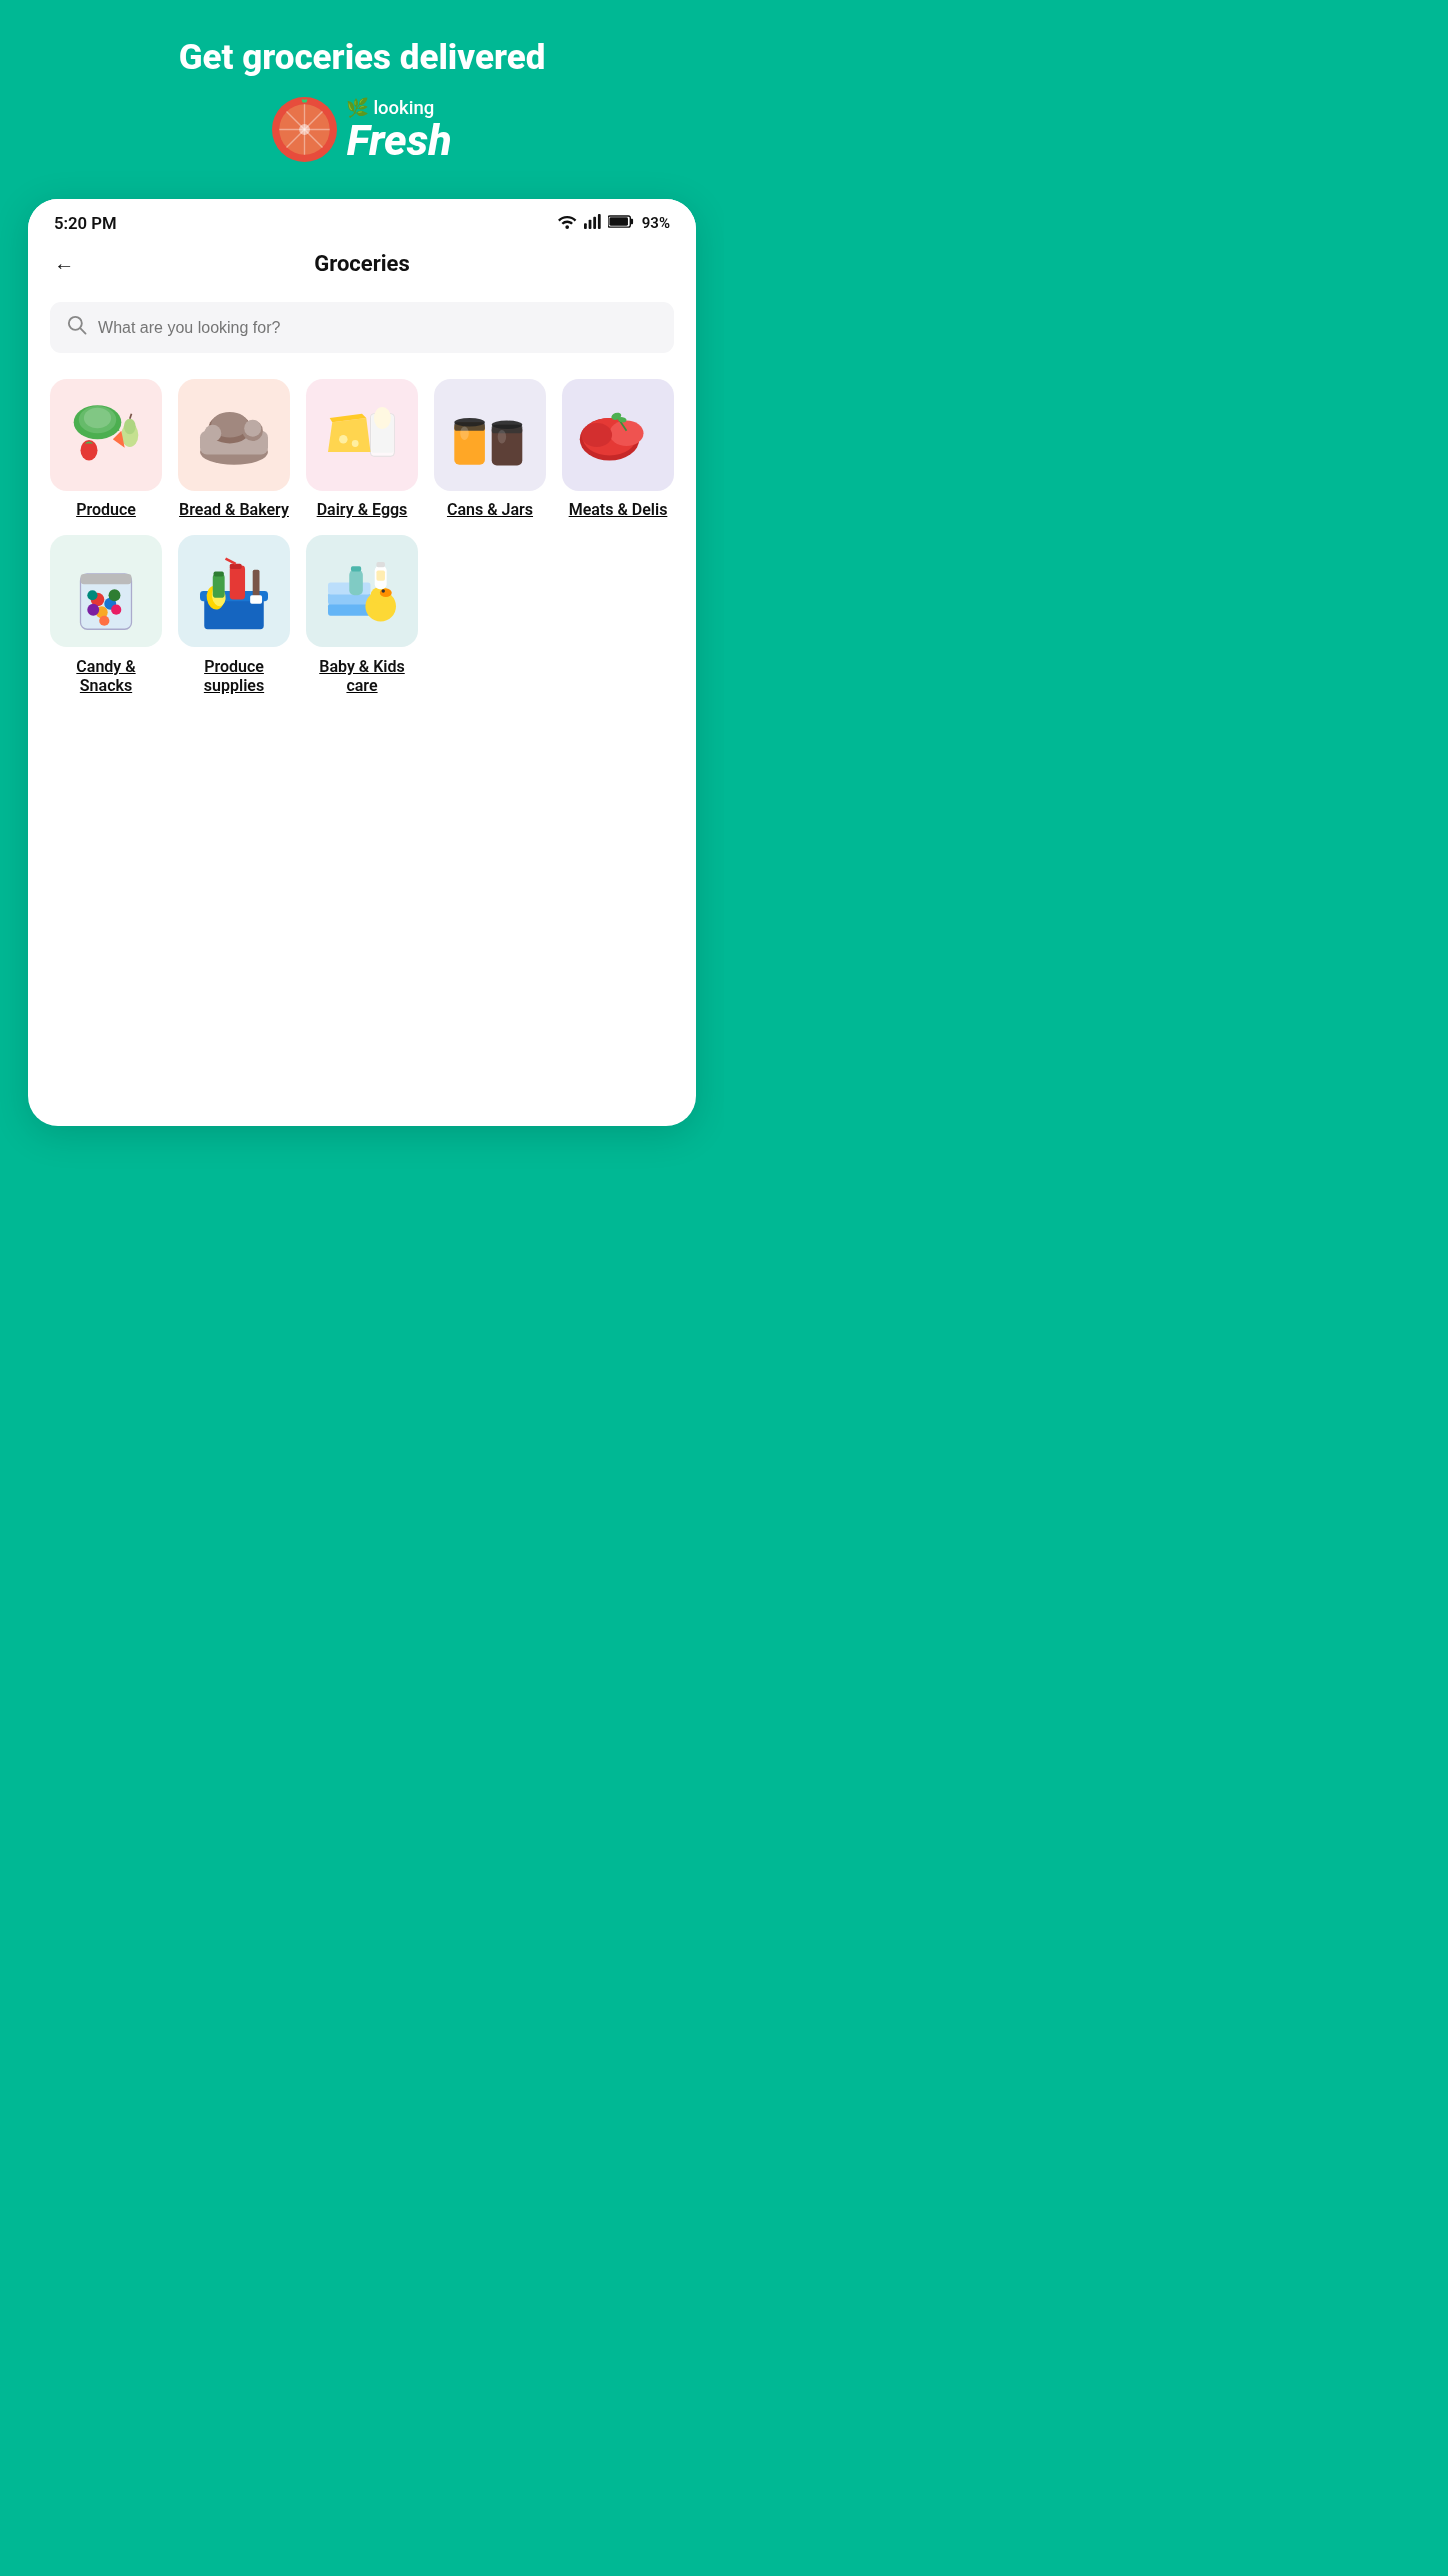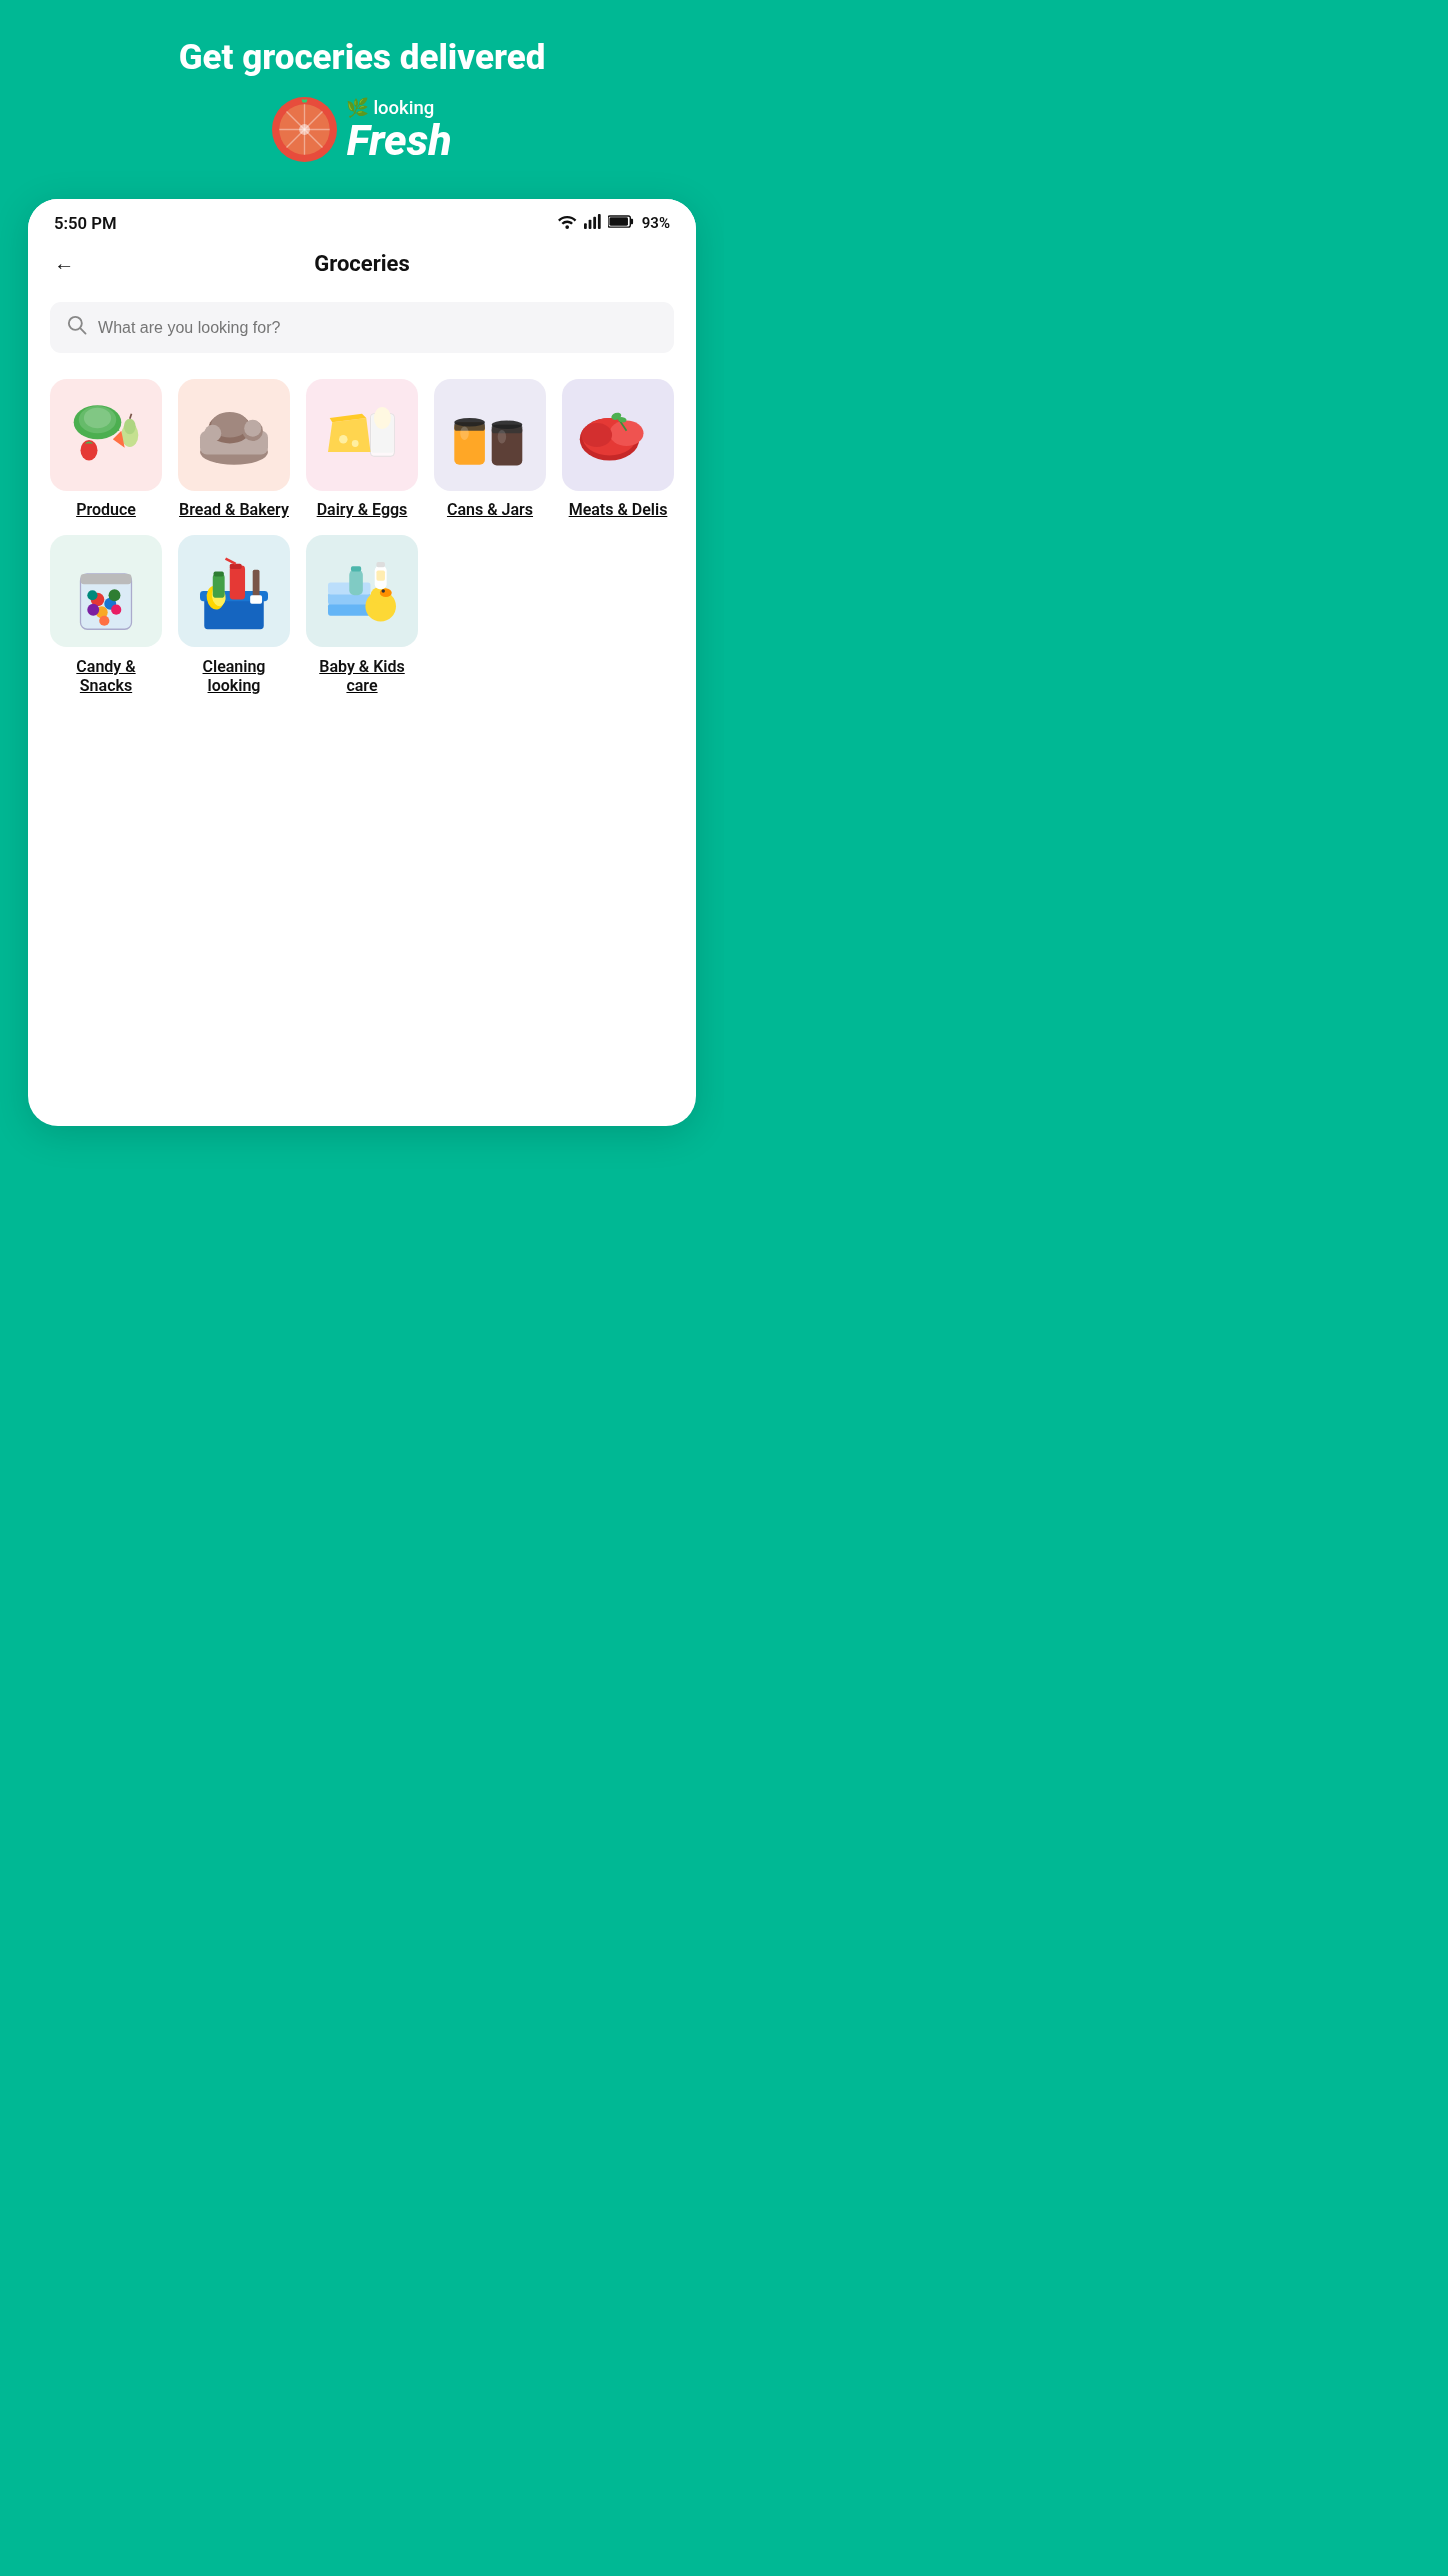--- a/index.html
+++ b/index.html
@@ -217,21 +217,21 @@
       <span>🌿</span>
       <span>looking</span>
     </span>
     <span class="logo-fresh">Fresh</span>
   </div>
 </div>
 
 <div class="phone-frame">
 
   <div class="status-bar">
-    <span class="status-time">5:50 PM</span>
+    <span class="status-time">5:20 PM</span>
     <div class="status-icons">
       <span>
         <svg width="20.4" height="15" viewBox="0 0 22 16">
             <path d="M11 12a2 2 0 110 4 2 2 0 010-4zm0-5c2.4 0 4.6 1 6.2 2.5l-1.8 1.8A6.5 6.5 0 0011 9.5a6.5 6.5 0 00-4.4 1.8L4.8 9.5A9 9 0 0111 7zm0-5c3.9 0 7.4 1.6 9.9 4.2L19.1 8A10.5 10.5 0 0011 4.5 10.5 10.5 0 002.9 8L1.1 6.2C3.6 3.6 7.1 2 11 2z" fill="#111"></path>
           </svg>
       </span>
       <span>
         <svg width="16.7" height="15" viewBox="0 0 18 16">
             <rect x="0" y="10" width="3" height="6" fill="#111" rx="1"></rect>
             <rect x="5" y="6" width="3" height="10" fill="#111" rx="1"></rect>
@@ -388,21 +388,21 @@
     <ellipse cx="38" cy="68" rx="10" ry="14" fill="#ffd600" transform="rotate(-10 38 68)"></ellipse>
     <ellipse cx="42" cy="66" rx="8" ry="12" fill="#ffee58" transform="rotate(-10 42 66)"></ellipse>
 
     <rect x="82" y="35" width="8" height="35" rx="2" fill="#795548"></rect>
     <rect x="79" y="65" width="14" height="10" rx="2" fill="#fff"></rect>
 
     <rect x="35" y="40" width="14" height="28" rx="4" fill="#43a047"></rect>
     <rect x="36" y="37" width="12" height="6" rx="2" fill="#2e7d32"></rect>
   </svg>
         </div>
-        <span class="category-label">Cleaning looking</span>
+        <span class="category-label">Produce supplies</span>
       </div>
       <div class="category-item">
         <div class="category-img-box skyblue">
           <svg viewBox="0 0 120 120" xmlns="http://www.w3.org/2000/svg" width="102" height="102">
 
     <rect x="20" y="75" width="50" height="14" rx="3" fill="#64b5f6"></rect>
     <rect x="20" y="62" width="50" height="14" rx="3" fill="#90caf9"></rect>
     <rect x="20" y="50" width="50" height="14" rx="3" fill="#bbdefb"></rect>
 
     <circle cx="82" cy="78" r="18" fill="#fdd835"></circle>

